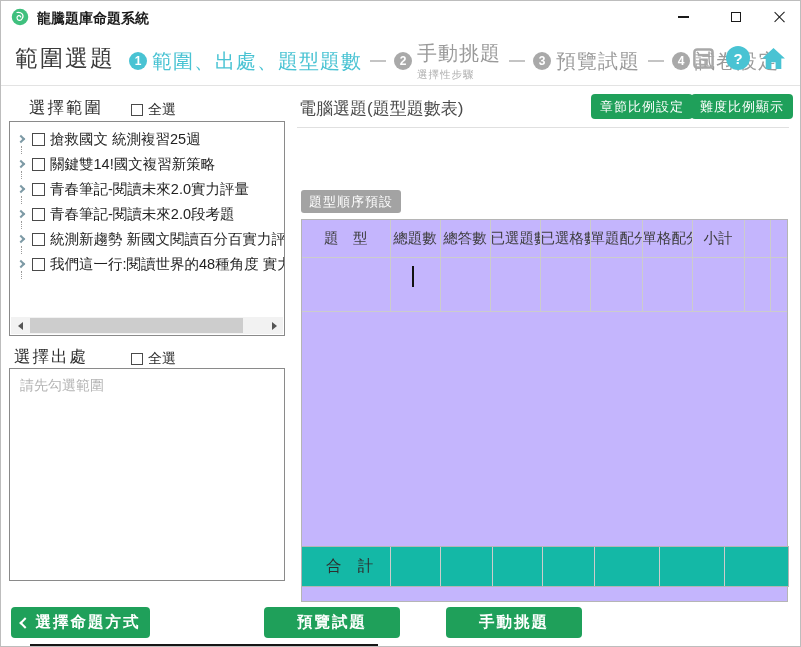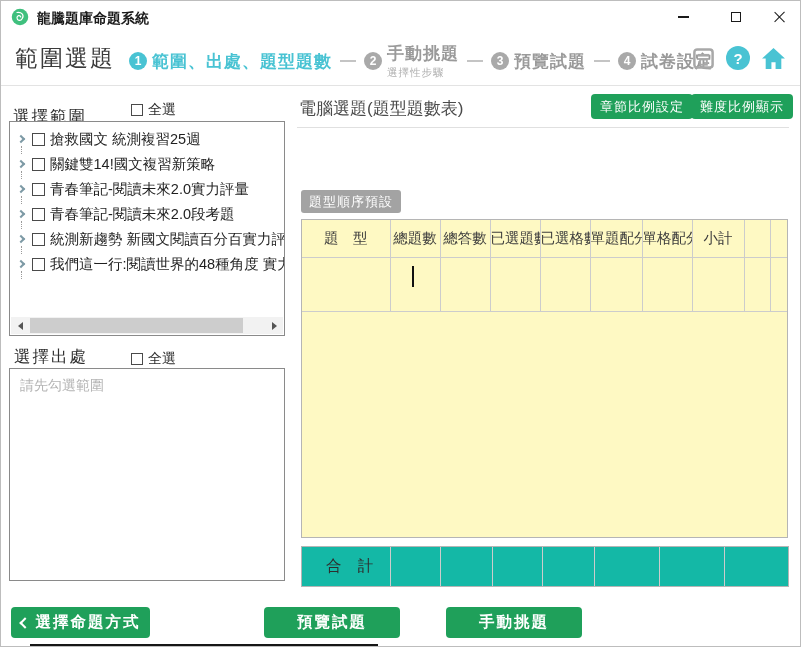--- a/index.html
+++ b/index.html
@@ -22,21 +22,21 @@
   .close-glyph::before,.close-glyph::after { content:""; position:absolute; left:5.5px; top:-1px; width:1.4px; height:14px; background:#1a1a1a; }
   .close-glyph::before { transform:rotate(45deg);} .close-glyph::after { transform:rotate(-45deg);}
 
   
   .page-title { position:absolute; left:14px; top:42px; font-size:23px; color:#3a3a3a; letter-spacing:2px; }
   .steps { position:absolute; left:128px; top:40px; height:40px; display:flex; align-items:center; }
   .step { display:flex; align-items:center; }
   .step-circle { width:18px; height:18px; border-radius:50%; background:#a9a9a9; color:#fff;
     font-size:12px; font-weight:bold; display:flex; align-items:center; justify-content:center; margin-right:5px; flex:none; }
   .step.active .step-circle { background:#49c3d3; }
-  .step-label { font-size:17px; font-weight:bold; color:#9a9a9a; letter-spacing:1px; white-space:nowrap; }
+  .step-label { font-size:20px; font-weight:normal; color:#9a9a9a; letter-spacing:1px; white-space:nowrap; }
   .step.active .step-label { color:#49c3d3; }
   .step-sub { font-size:10.5px; color:#b0b0b0; font-weight:normal; letter-spacing:1px; margin-top:1px; }
   .step-dash { width:16px; height:2px; background:#c4c4c4; margin:0 8px; flex:none; }
   .hdr-icons { position:absolute; right:14px; top:45px; display:flex; align-items:center; gap:11px; }
   .help-circle { width:24px; height:24px; border-radius:50%; background:#49c3d3; color:#fff;
     font-weight:bold; font-size:15px; display:flex; align-items:center; justify-content:center; }
   .divider { position:absolute; left:0; top:84px; width:100%; height:1px; background:#e3e3e3; }
 
   
   .panel-label { position:absolute; font-size:16.5px; color:#2e2e2e; letter-spacing:2px; }
@@ -63,21 +63,21 @@
 
   
   .main-title { position:absolute; left:298px; top:96px; font-size:17px; color:#4a4a4a; }
   .green-btn { position:absolute; top:93px; height:25px; background:#1fa05a; color:#fff;
     font-size:13px; border:none; border-radius:4px; padding:0 9px; letter-spacing:1px; cursor:pointer;
     display:flex; align-items:center; font-family:inherit; }
   .divider2 { position:absolute; left:296px; top:126px; width:492px; height:1px; background:#e0e0e0; }
   .type-order-btn { position:absolute; left:300px; top:189px; height:23px; background:#a3a3a3; color:#fff;
     font-size:13px; border:none; border-radius:3px; padding:0 8px; letter-spacing:1px;
     font-family:inherit; cursor:pointer; }
-  .bigbox { position:absolute; left:300px; top:218px; width:487px; height:319px; border:1px solid #b5b5b5; background:#fef9c3; }
+  .bigbox { position:absolute; left:300px; top:218px; width:487px; height:383px; border:1px solid #b5b5b5; background:#c4b5fd; }
   table.qtable { border-collapse:collapse; width:100%; table-layout:fixed; }
   table.qtable th, table.qtable td { border:1px solid #ccc; font-weight:normal; }
   table.qtable tr.hdr th { height:37px; font-size:14.5px; color:#3c3c3c; text-align:center; padding:0; overflow:hidden; white-space:nowrap; }
   table.qtable tr.body td { height:54px; position:relative; }
   table.qtable th:first-child, table.qtable td:first-child { border-left:none; }
   table.qtable th:last-child, table.qtable td:last-child { border-right:none; }
   table.qtable tr.hdr th { border-top:none; }
   .caret { position:absolute; left:21px; top:8px; width:2px; height:21px; background:#111; }
   .totalbox { position:absolute; left:300px; top:545px; width:488px; height:41px; border:1px solid #b5b5b5; background:#14b8a6; }
   table.ttable { border-collapse:collapse; width:100%; height:100%; table-layout:fixed; }
@@ -149,21 +149,21 @@
       <line x1="6" y1="8.5" x2="18" y2="8.5" stroke="#a8a8a8" stroke-width="2.6"></line>
       <rect x="8.5" y="13" width="7" height="5.5" fill="none" stroke="#a8a8a8" stroke-width="2"></rect>
     </svg>
     <div class="help-circle">?</div>
     <svg width="25" height="23" viewBox="0 0 24 22">
       <path d="M12 1 L23 11 H19.5 V21 H14 V14.5 H10 V21 H4.5 V11 H1 Z" fill="#49c3d3"></path>
     </svg>
   </div>
   <div class="divider"></div>
 
-  <div class="panel-label" style="left:12px; top:96px;margin-top:9px;">選擇範圍</div>
+  <div class="panel-label" style="left:28px; top:96px;">選擇範圍</div>
   <div class="select-all" style="left:130px; top:100px;">
     <span class="cb"></span>
     <span>全選</span>
   </div>
   <div class="listbox rangebox">
     <div class="tree" id="range-tree">
         <div class="tree-item">
           <span class="chev-wrap">
             <i class="chev"></i>
             <i class="dots"></i>

